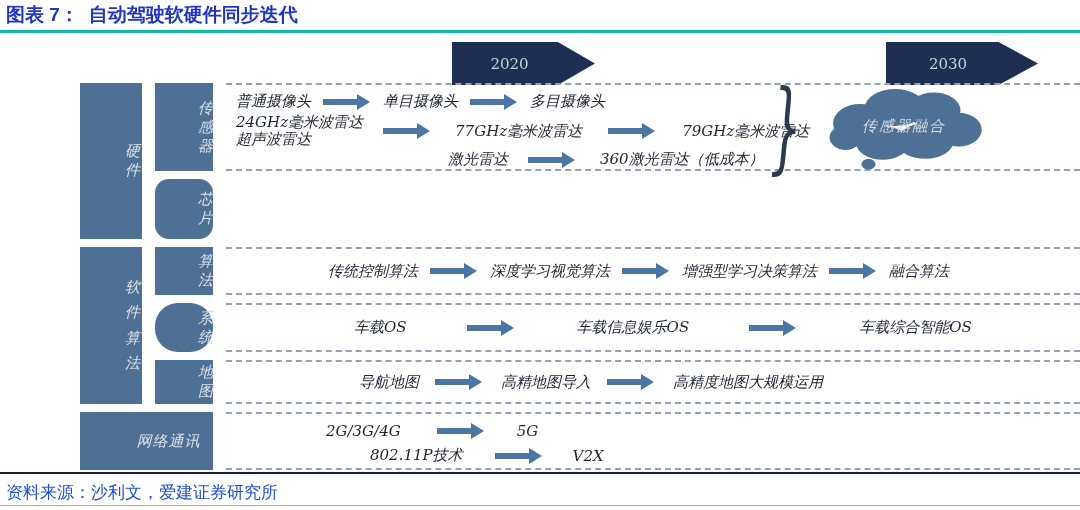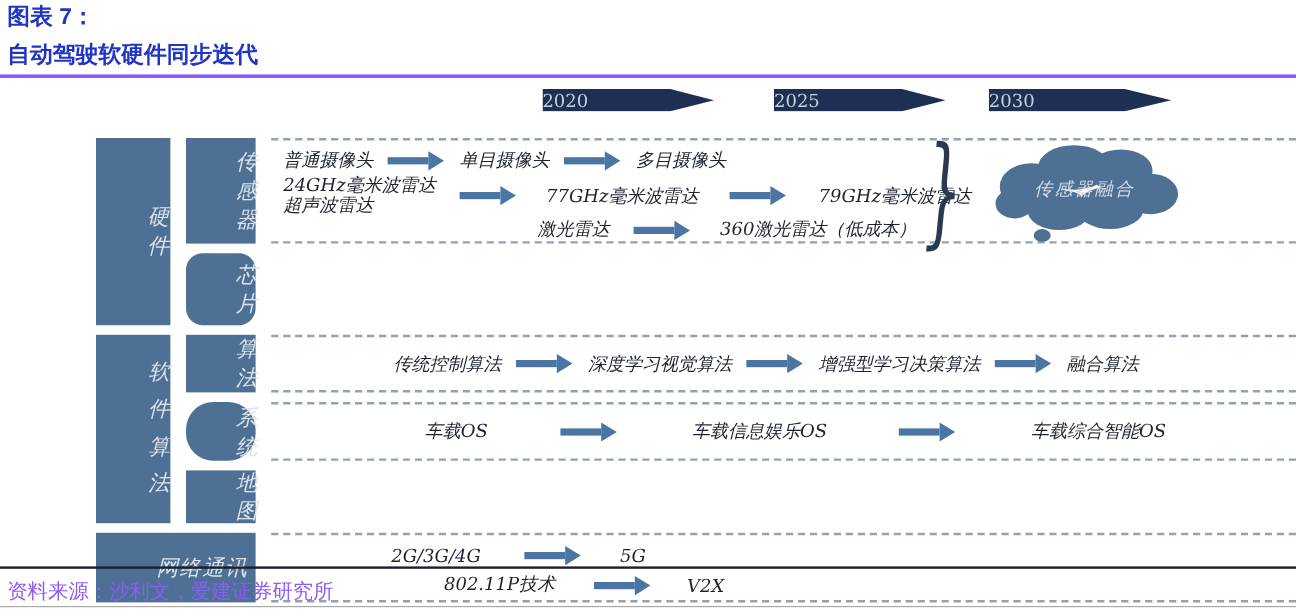--- a/index.html
+++ b/index.html
@@ -4,53 +4,53 @@
 <style>
   html,body { margin:0; padding:0; }
   body {
     width:1080px; height:510px; position:relative; overflow:hidden;
     background:#ffffff; font-family:"Liberation Sans", sans-serif;
   }
 
   
   .title-bar {
     display:flex; align-items:baseline; gap:10px;
-    padding:4px 10px 4px 6px; border-bottom:3px solid #8b5cf6;flex-direction:column;
+    padding:4px 10px 4px 6px; border-bottom:3px solid #14b8a6;
   }
   .title-bar span {
     font-size:19px; line-height:22px; font-weight:bold; color:#2135c4;
   }
 
   
   .timeline { position:relative; height:31px; margin-top:9px; }
   .tl-arrow {
-    position:absolute; top:0; height:19px; box-sizing:border-box;
+    position:absolute; top:0; height:43px; box-sizing:border-box;
     background:#1f2f53;
     clip-path:polygon(0 0, 74% 0, 100% 50%, 74% 100%, 0 100%);
-    display:flex; align-items:center; 
+    display:flex; align-items:center; justify-content:center;
     padding-right:28px; color:#c7d1dc;
     font-family:"DejaVu Serif", serif; font-size:15px;
   }
   .tl-0 { left:452px; width:143px; }
   .tl-1 { left:645px; width:143px; }
-  .tl-2 { left:824px; width:152px; }
+  .tl-2 { left:886px; width:152px; }
 
   
   .grid {
     margin:10px 0 0 80px;
     display:grid;
     grid-template-columns:62px 58px auto;
     grid-template-rows:88px 60px 48px 49px 44px 58px;
     column-gap:13px; row-gap:8px;
   }
   .box {
     background:#4e7095; color:#dce3eb;
     display:flex; flex-direction:column; align-items:center; justify-content:center;
     font-family:"DejaVu Serif", serif; font-style:italic;
-    font-size:18px; letter-spacing:1px; text-align:center;padding-left:44px;
+    font-size:15px; letter-spacing:1px; text-align:center;padding-left:44px;
   }
   .box-hw  { grid-area:1/1/3/2;align-items:flex-end; }
   .box-sw  { grid-area:3/1/6/2; line-height:1.7; }
   .box-net { grid-area:6/1/7/3; }
   .sub-1 { grid-area:1/2/2/3; }
   .sub-2 { grid-area:2/2/3/3;border-radius:14px; }
   .sub-3 { grid-area:3/2/4/3; }
   .sub-4 { grid-area:4/2/5/3;border-radius:23px; }
   .sub-5 { grid-area:5/2/6/3; }
 
@@ -103,38 +103,35 @@
 
   .net-line1 { margin:8px 0 0 100px; }
   .net-line1 .arr { margin:0 46px 0 36px; }
   .net-line2 { margin:6px 0 0 144px; }
   .net-line2 .arr { margin:0 44px 0 32px; }
 
   
   .footer {
     position:absolute; left:0; right:0; top:472px;
     border-top:2px solid #1b2030;
-    padding:7px 8px 0 6px; font-size:17px; color:#8b5cf6;
+    padding:7px 8px 0 6px; font-size:17px; color:#1d4ed8;
   }
   .bottom-rule { position:absolute; left:0; right:0; top:505px; border-top:1px solid #a9a9a9; }
 </style>
 </head>
 <body>
 
 <div class="title-bar">
   <span>图表 7：</span>
   <span>自动驾驶软硬件同步迭代</span>
 </div>
 
 <div class="timeline">
   <div class="tl-arrow tl-0">
     <span>2020</span>
-  </div>
-  <div class="tl-arrow tl-1">
-    <span>2025</span>
   </div>
   <div class="tl-arrow tl-2">
     <span>2030</span>
   </div>
 </div>
 
 <div class="grid">
 
   <div class="box box-hw">
     <span>硬件</span>
@@ -220,20 +217,29 @@
   <div class="cell c-4">
     <div class="flow full sys-flow">
       <span>车载OS</span>
       <div class="arr"></div>
       <span>车载信息娱乐OS</span>
       <div class="arr"></div>
       <span>车载综合智能OS</span>
     </div>
   </div>
 
+  <div class="cell c-5">
+    <div class="flow full map-flow">
+      <span>导航地图</span>
+      <div class="arr"></div>
+      <span>高精地图导入</span>
+      <div class="arr"></div>
+      <span>高精度地图大规模运用</span>
+    </div>
+  </div>
 
   <div class="cell c-6">
     <div class="flow net-line1">
       <span>2G/3G/4G</span>
       <div class="arr"></div>
       <span>5G</span>
     </div>
     <div class="flow net-line2">
       <span>802.11P技术</span>
       <div class="arr"></div>

